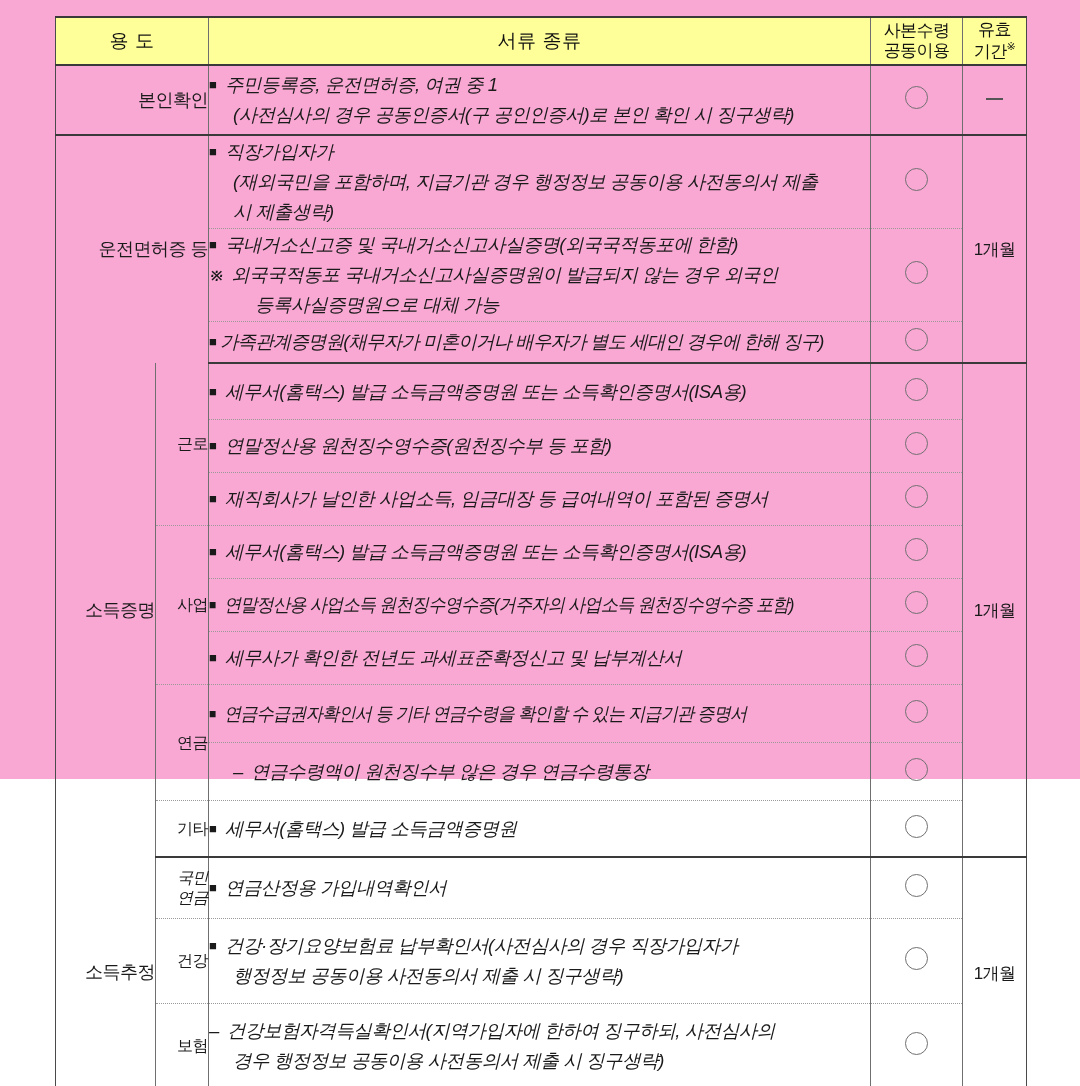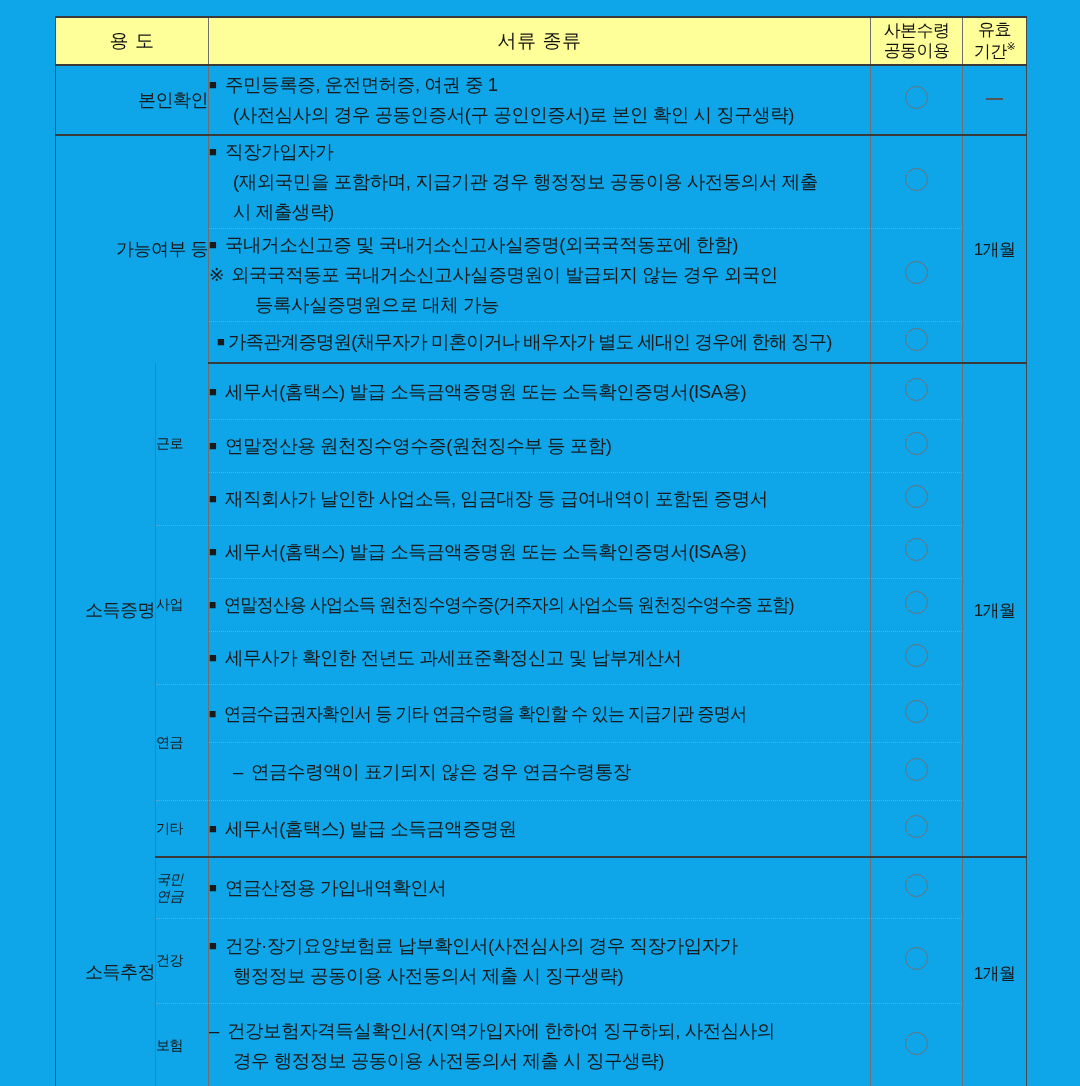--- a/index.html
+++ b/index.html
@@ -11,22 +11,22 @@
     width: 1080px;
     height: 1086px;
     font-family: "Liberation Sans", "DejaVu Sans", sans-serif;
     color: #1a1a1a;
     overflow: hidden;
   }
 
   .page {
     position: relative;
     width: 1080px;
-    height: 1086px;
-    background: #0ea5e9;
+    height: 779px;
+    background: #f9a8d4;
   }
 
   table.doc-table {
     position: absolute;
     left: 55px;
     top: 16px;
     width: 971px;
     border-collapse: collapse;
     table-layout: fixed;
   }
@@ -70,54 +70,55 @@
   
   .cat {
     text-align: right;
     font-size: 18px;
     letter-spacing: -0.5px;
     line-height: 1.5;
     color: #1a1a1a;
   }
   
   .subcat {
-    text-align: left;
-    font-size: 14px;
+    text-align: right;
+    font-size: 16px;
     letter-spacing: -0.5px;
     line-height: 1.25;
     color: #1a1a1a;
   }
   .subcat .ln { display: block; font-style: italic; }
 
   
   .doc {
     font-size: 18.5px;
     line-height: 1.62;
     letter-spacing: -0.45px;
     color: #1a1a1a;
     padding: 6px 10px 6px 14px;
+    font-style: italic;
   }
   .doc .line { display: block; white-space: nowrap; }
   .doc .line.ind1 { padding-left: 24px; }
   .doc .line.ind2 { padding-left: 46px; }
   .doc .bullet {
     display: inline-block;
     width: 16px;
     font-size: 13px;
     vertical-align: 2px;
   }
   .doc .dashmark {
     display: inline-block;
     width: 18px;
   }
   .doc .starmark {
     display: inline-block;
     width: 22px;
   }
-  .doc.tight { padding-left: 8px; letter-spacing: -0.9px; }
+  .doc.tight { letter-spacing: -0.9px; }
   .doc.squeeze .line {
     display: block;
     transform: scaleX(0.93);
     transform-origin: left center;
     letter-spacing: -0.9px;
   }
 
   
   .mark {
     text-align: center;
@@ -186,21 +187,21 @@
         <td class="mark bb-thick br-thin">
           <span class="circle"></span>
         </td>
         <td class="valid bb-thick br-solid">
           <span class="dashline"></span>
         </td>
       </tr>
 
       <tr>
         <td class="cat bl-solid br-thin" colspan="2" rowspan="3">
-          <span class="ln">가능여부</span>
+          <span class="ln">운전면허증</span>
           <span class="ln">등</span>
         </td>
         <td class="doc bb-dot br-thin" style="height:92px">
           <span class="line"><span class="bullet">■</span><span>직장가입자가</span></span>
           <span class="line ind1"><span>(재외국민을 포함하며, 지급기관 경우 행정정보 공동이용 사전동의서 제출</span></span>
           <span class="line ind1"><span>시 제출생략)</span></span>
         </td>
         <td class="mark bb-dot br-thin">
           <span class="circle"></span>
         </td>
@@ -283,21 +284,21 @@
         <td class="subcat br-thin bb-dot" rowspan="2">연금</td>
         <td class="doc squeeze bb-dot br-thin" style="height:57px">
           <span class="line"><span class="bullet">■</span><span>연금수급권자확인서 등 기타 연금수령을 확인할 수 있는 지급기관 증명서</span></span>
         </td>
         <td class="mark bb-dot br-thin">
           <span class="circle"></span>
         </td>
       </tr>
       <tr>
         <td class="doc bb-dot br-thin" style="height:57px">
-          <span class="line ind1"><span class="dashmark">–</span><span>연금수령액이 표기되지 않은 경우 연금수령통장</span></span>
+          <span class="line ind1"><span class="dashmark">–</span><span>연금수령액이 원천징수부 않은 경우 연금수령통장</span></span>
         </td>
         <td class="mark bb-dot br-thin">
           <span class="circle"></span>
         </td>
       </tr>
 
       <tr>
         <td class="subcat br-thin bb-thick">기타</td>
         <td class="doc bb-thick br-thin" style="height:55px">
           <span class="line"><span class="bullet">■</span><span>세무서(홈택스) 발급 소득금액증명원</span></span>

